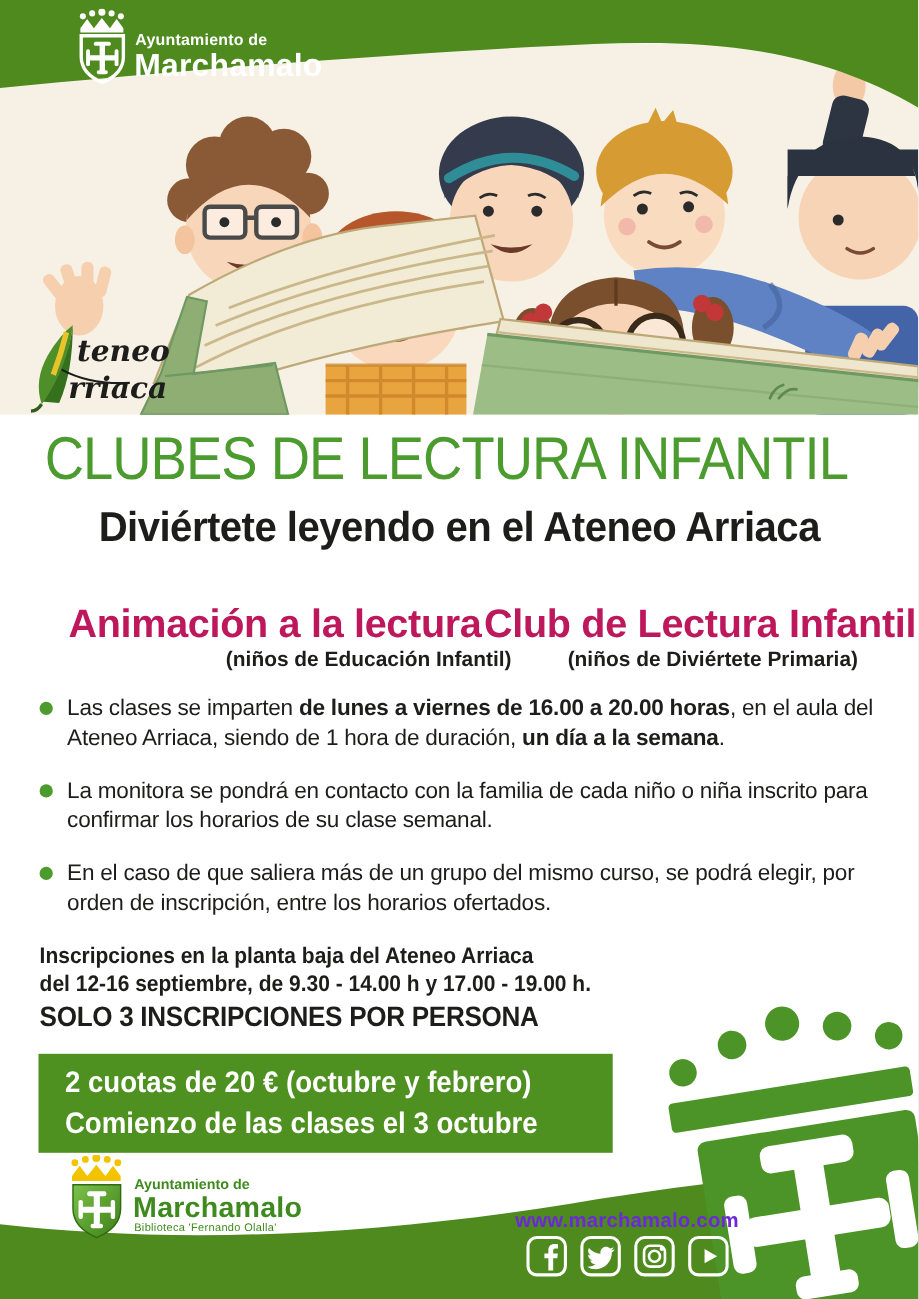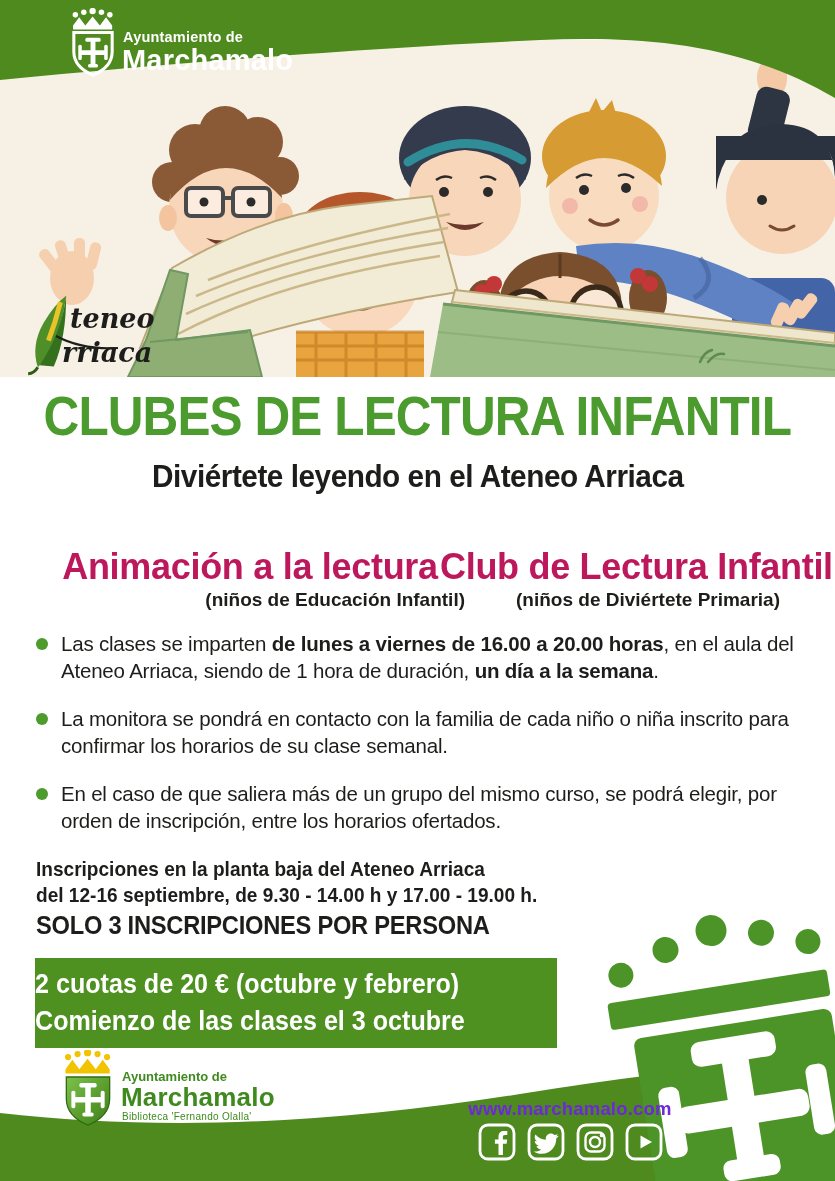--- a/index.html
+++ b/index.html
@@ -12,25 +12,25 @@
   .header-svg{top:0;left:0;z-index:4;}
   .header-org{top:29px;left:123px;z-index:5;color:#fff;font-size:14.5px;font-weight:bold;letter-spacing:.2px;}
   .header-name{top:44px;left:122px;z-index:5;color:#fff;font-size:29px;font-weight:bold;letter-spacing:.2px;}
   .header-logo{top:8px;left:70px;z-index:5;}
 
   
   .illustration{top:40px;left:0;z-index:1;}
   .ateneo-logo{top:292px;left:22px;z-index:3;}
 
   
-  .title{top:384px;left:0;width:835px;text-align:center;z-index:2;
-         color:#4c9b2e;font-size:55px;font-weight:bold;white-space:nowrap;}
+  .title{top:384px;left:0;width:835px;z-index:2;
+         color:#4c9b2e;font-size:55px;font-weight:normal;white-space:nowrap;}
   .title span{display:inline-block;transform:scaleX(.90);letter-spacing:-1px;}
   .subtitle{top:459px;left:0;width:835px;text-align:center;
-            color:#1d1d1b;font-size:31px;font-weight:bold;white-space:nowrap;}
+            color:#1d1d1b;font-size:38px;font-weight:bold;white-space:nowrap;}
   .subtitle span{display:inline-block;transform:scaleX(.96);letter-spacing:-.5px;}
 
   
   .program{top:546px;text-align:center;}
   .program .p-name{color:#be185d;font-size:36px;font-weight:bold;letter-spacing:-.3px;white-space:nowrap;}
   .program .p-aud{color:#1d1d1b;font-size:19px;font-weight:bold;margin-top:1px;white-space:nowrap;text-align:right;}
   .program-left{left:35px;width:430px;}
   .program-right{left:440px;width:340px;}
 
   
@@ -40,21 +40,21 @@
   .bullets .btext{font-size:20.5px;line-height:27px;letter-spacing:-.2px;}
   .bullets b{font-weight:bold;}
 
   
   .inscriptions{top:856px;left:36px;width:600px;font-weight:bold;}
   .insc-line{font-size:20.5px;line-height:26px;transform:scaleX(.93);transform-origin:left;white-space:nowrap;}
   .insc-strong{font-size:25.5px;line-height:31px;margin-top:2px;transform:scaleX(.93);transform-origin:left;white-space:nowrap;letter-spacing:-.3px;}
 
   
   .price-box{top:958px;left:35px;width:522px;height:90px;background:#4f9121;
-             display:flex;flex-direction:column;justify-content:center;box-sizing:border-box;}
+             display:flex;flex-direction:column;justify-content:center;padding-left:24px;box-sizing:border-box;}
   .price-line{color:#fff;font-size:27px;font-weight:bold;line-height:37px;transform:scaleX(.93);transform-origin:left;white-space:nowrap;}
 
   
   .wave-svg{top:1056px;left:0;z-index:1;}
   .footer-logo{top:1050px;left:62px;z-index:3;}
   .footer-org{top:1069px;left:122px;z-index:3;color:#3f8a1e;font-size:13px;font-weight:bold;}
   .footer-name{top:1082px;left:121px;z-index:3;color:#3f8a1e;font-size:26px;font-weight:bold;letter-spacing:.2px;}
   .footer-lib{top:1111px;left:122px;z-index:3;color:#3f8a1e;font-size:10px;font-weight:normal;letter-spacing:.3px;}
   .website{top:1098px;left:440px;width:260px;z-index:3;text-align:center;color:#6d28d9;font-size:18.5px;font-weight:bold;letter-spacing:.2px;}
   .social-row{top:1122px;left:477px;z-index:3;display:flex;gap:9px;}

